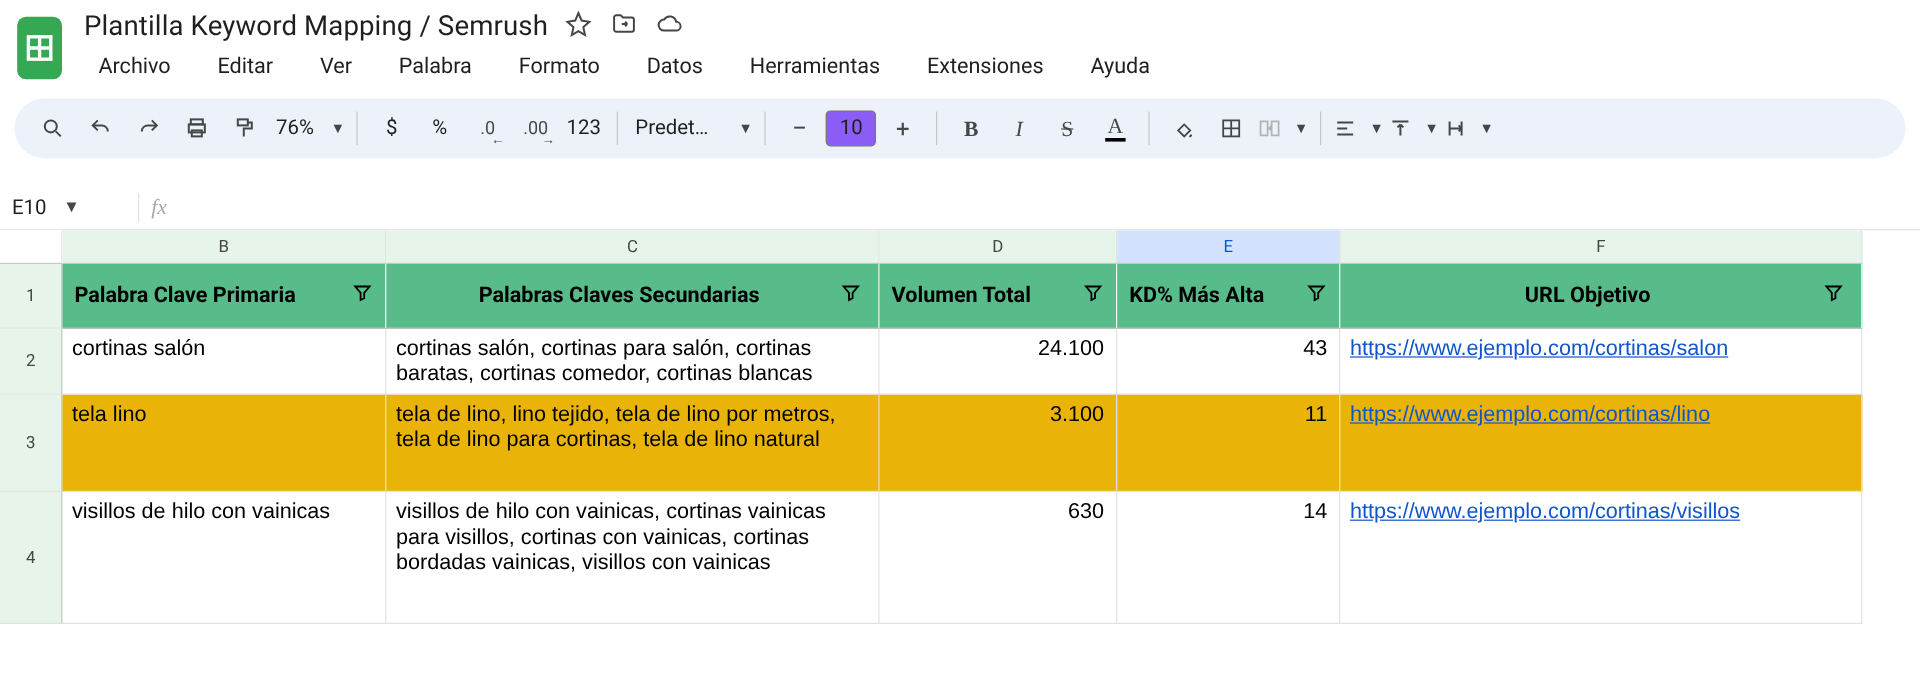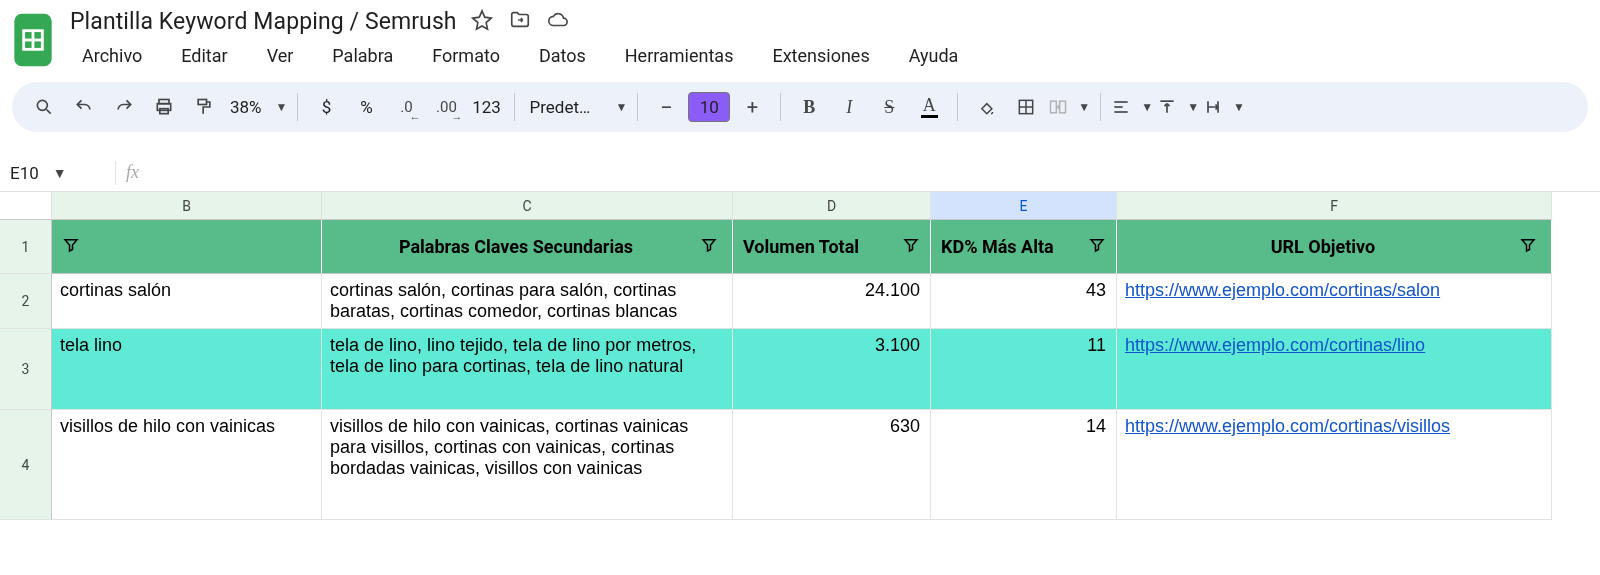--- a/index.html
+++ b/index.html
@@ -123,21 +123,21 @@
   .hcell .lbl{flex:1; text-align:left;}
   .hcell.col-C .lbl, .hcell.col-F .lbl{text-align:center;}
   .filter-ico svg{width:18px;height:18px;}
 
   .cell {
     border-right:1px solid #e1e3e1; border-bottom:1px solid #e1e3e1;
     font-size:18px; color:#000; padding:6px 8px 0 8px;
     font-family:Arial, sans-serif;
   }
   .r2 .cell{height:55px} .r3 .cell{height:81px} .r4 .cell{height:110px}
-  .cell.alt { background:#5eead4; }
+  .cell.alt { background:#eab308; }
   .cell.num { text-align:right; padding-right:10px; }
   .cell a { color:#1155cc; text-decoration:underline; }
 
   
 </style>
 </head>
 <body>
 
 <div class="docs-header">
   <div class="logo">
@@ -204,21 +204,21 @@
         <rect x="7" y="14" width="10" height="6"></rect>
       </svg>
     </span>
   <span class="tb-btn">
       <svg viewBox="0 0 24 24" fill="none" stroke="currentColor" stroke-width="2">
         <rect x="5" y="3" width="10" height="6"></rect>
         <path d="M15 6h4v6h-8v8"></path>
       </svg>
     </span>
   <span class="zoom-group">
-    <span class="tb-text">38%</span>
+    <span class="tb-text">76%</span>
     <span class="chev">▼</span>
   </span>
   <span class="tb-sep"></span>
   <span class="tb-btn tb-text">$</span>
   <span class="tb-btn tb-text">%</span>
   <span class="tb-btn" style="font-size:15px;position:relative;">
       <span>.0</span>
       <span style="position:absolute;bottom:2px;right:4px;font-size:11px">←</span>
     </span>
   <span class="tb-btn" style="font-size:15px;position:relative;">
@@ -314,20 +314,21 @@
       <div class="row-h partial rh1">1</div>
       <div class="row-h partial rh2">2</div>
       <div class="row-h partial rh3">3</div>
       <div class="row-h partial rh4">4</div>
     </div>
 
     <div class="cells">
 
       <div class="data-row">
         <div class="hcell col-B">
+          <span class="lbl">Palabra Clave Primaria</span>
           <span class="filter-ico"><svg viewBox="0 0 24 24" fill="none" stroke="#000" stroke-width="2">
                 <path d="M4 5h16L14 12v6l-4 2v-8L4 5z"></path>
               </svg></span>
         </div>
         <div class="hcell col-C">
           <span class="lbl">Palabras Claves Secundarias</span>
           <span class="filter-ico"><svg viewBox="0 0 24 24" fill="none" stroke="#000" stroke-width="2">
                 <path d="M4 5h16L14 12v6l-4 2v-8L4 5z"></path>
               </svg></span>
         </div>

